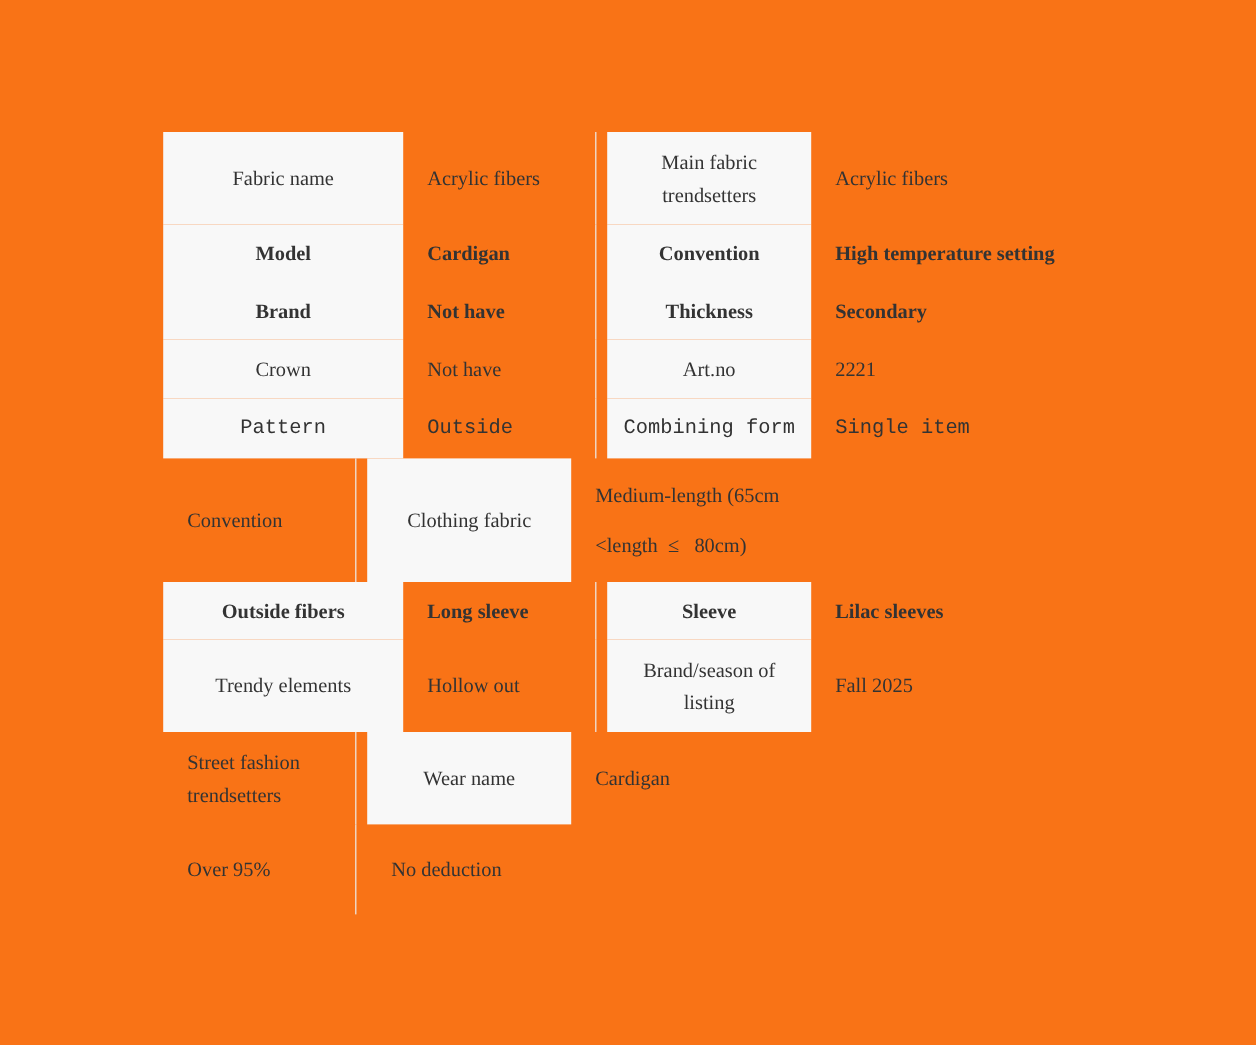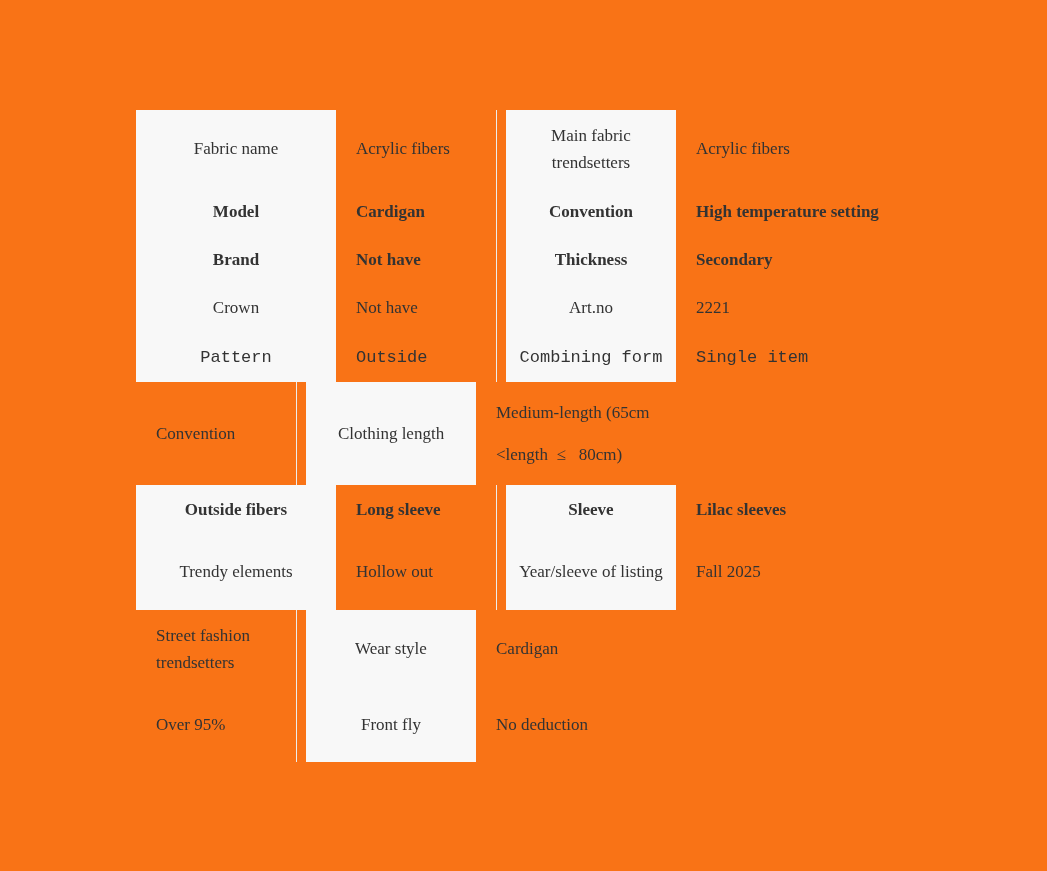--- a/index.html
+++ b/index.html
@@ -101,49 +101,48 @@
       <div class="cell label c-label1">Pattern</div>
       <div class="cell c-value1">Outside</div>
       <div class="c-gap"></div>
       <div class="cell label c-label2">Combining form</div>
       <div class="cell c-value2">Single item</div>
     </div>
 
     <div class="row h103">
       <div class="cell c-value1">Convention</div>
       <div class="c-gap"></div>
-      <div class="cell label c-label2">Clothing length</div>
+      <div class="cell label c-label2">Clothing fabric</div>
       <div class="cell c-value2 loose">Medium-length (65cm
 &lt;length ≤  80cm)</div>
     </div>
 
     <div class="row h48">
       <div class="cell label c-label1">Outside fibers</div>
       <div class="cell c-value1">Long sleeve</div>
       <div class="c-gap"></div>
       <div class="cell label c-label2">Sleeve</div>
       <div class="cell c-value2">Lilac sleeves</div>
     </div>
 
     <div class="row h77">
       <div class="cell label c-label1">Trendy elements</div>
       <div class="cell c-value1">Hollow out</div>
       <div class="c-gap"></div>
-      <div class="cell label c-label2">Year/sleeve of listing</div>
+      <div class="cell label c-label2">Brand/season of listing</div>
       <div class="cell c-value2">Fall 2025</div>
     </div>
 
     <div class="row h77">
       <div class="cell c-value1">Street fashion trendsetters</div>
       <div class="c-gap"></div>
-      <div class="cell label c-label2">Wear style</div>
+      <div class="cell label c-label2">Wear name</div>
       <div class="cell c-value2">Cardigan</div>
     </div>
 
     <div class="row h75">
       <div class="cell c-value1">Over 95%</div>
       <div class="c-gap"></div>
-      <div class="cell label c-label2">Front fly</div>
       <div class="cell c-value2">No deduction</div>
     </div>
 
   </div>
 </div>
 
 </body></html>

